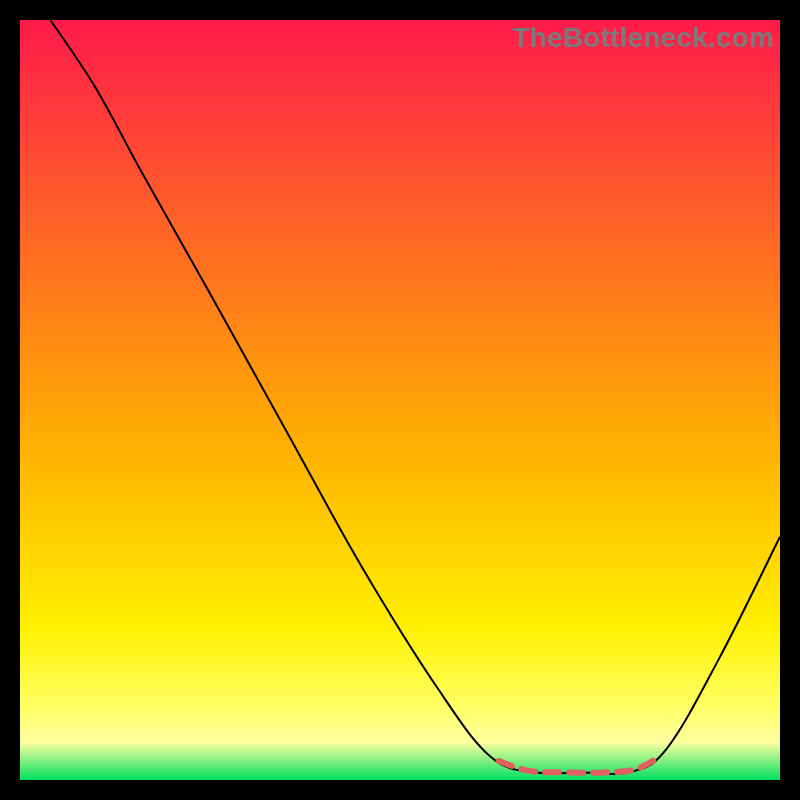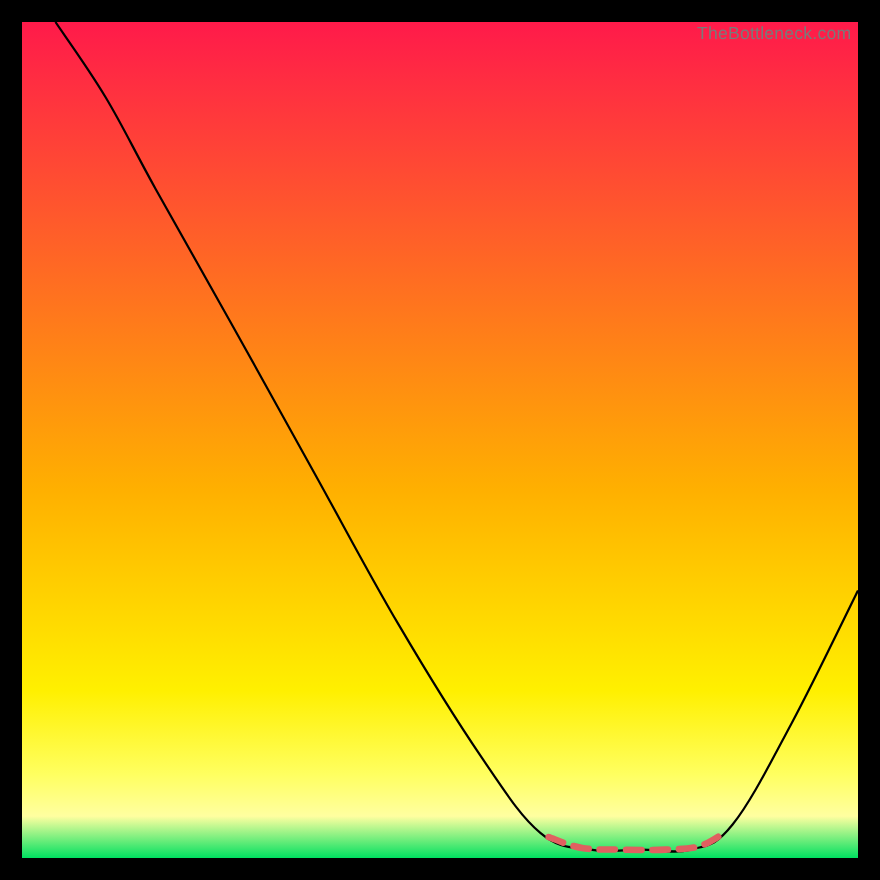--- a/index.html
+++ b/index.html
@@ -27,22 +27,22 @@
       #fff000 80%,
       #ffff60 90%,
       #ffffa0 95%,
       #00e060 100%);
   }
   .watermark {
     position: absolute;
     top: 2px;
     right: 6px;
     font-family: Arial, Helvetica, sans-serif;
-    font-size: 16px;
-    font-weight: normal;
+    font-size: 28px;
+    font-weight: bold;
     color: #7a7a7a;
     letter-spacing: 0.2px;
   }
   svg.curve {
     position: absolute;
     left: 0; top: 0;
     width: 760px;
     height: 760px;
   }
   .main-line {

